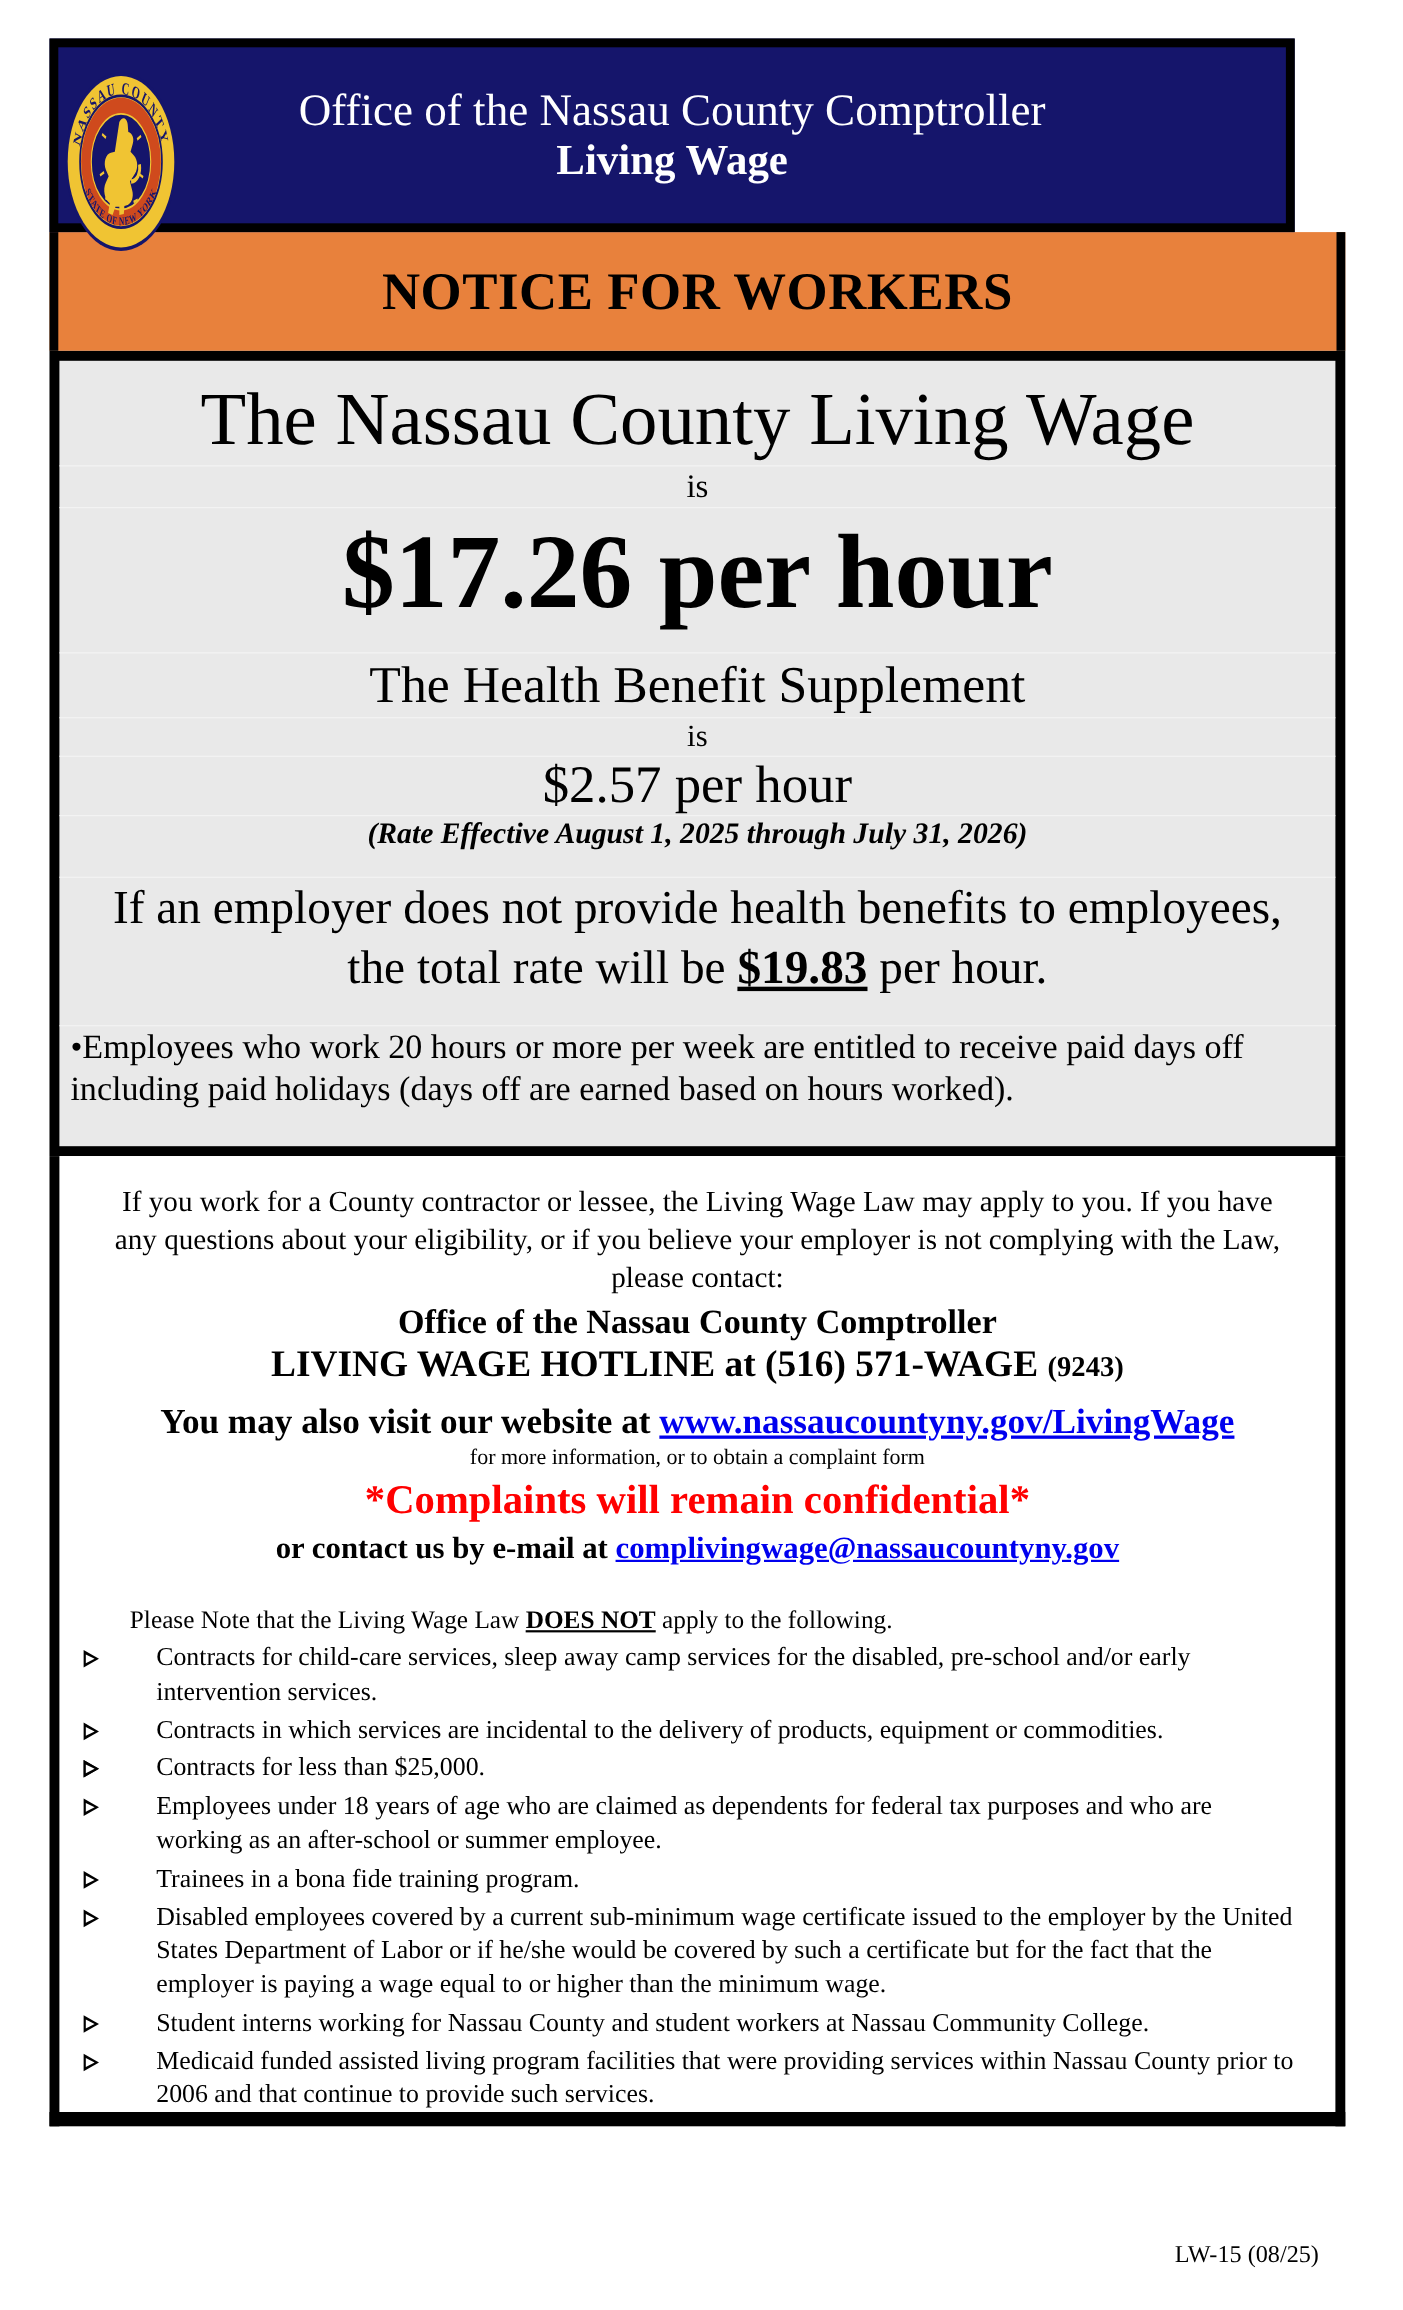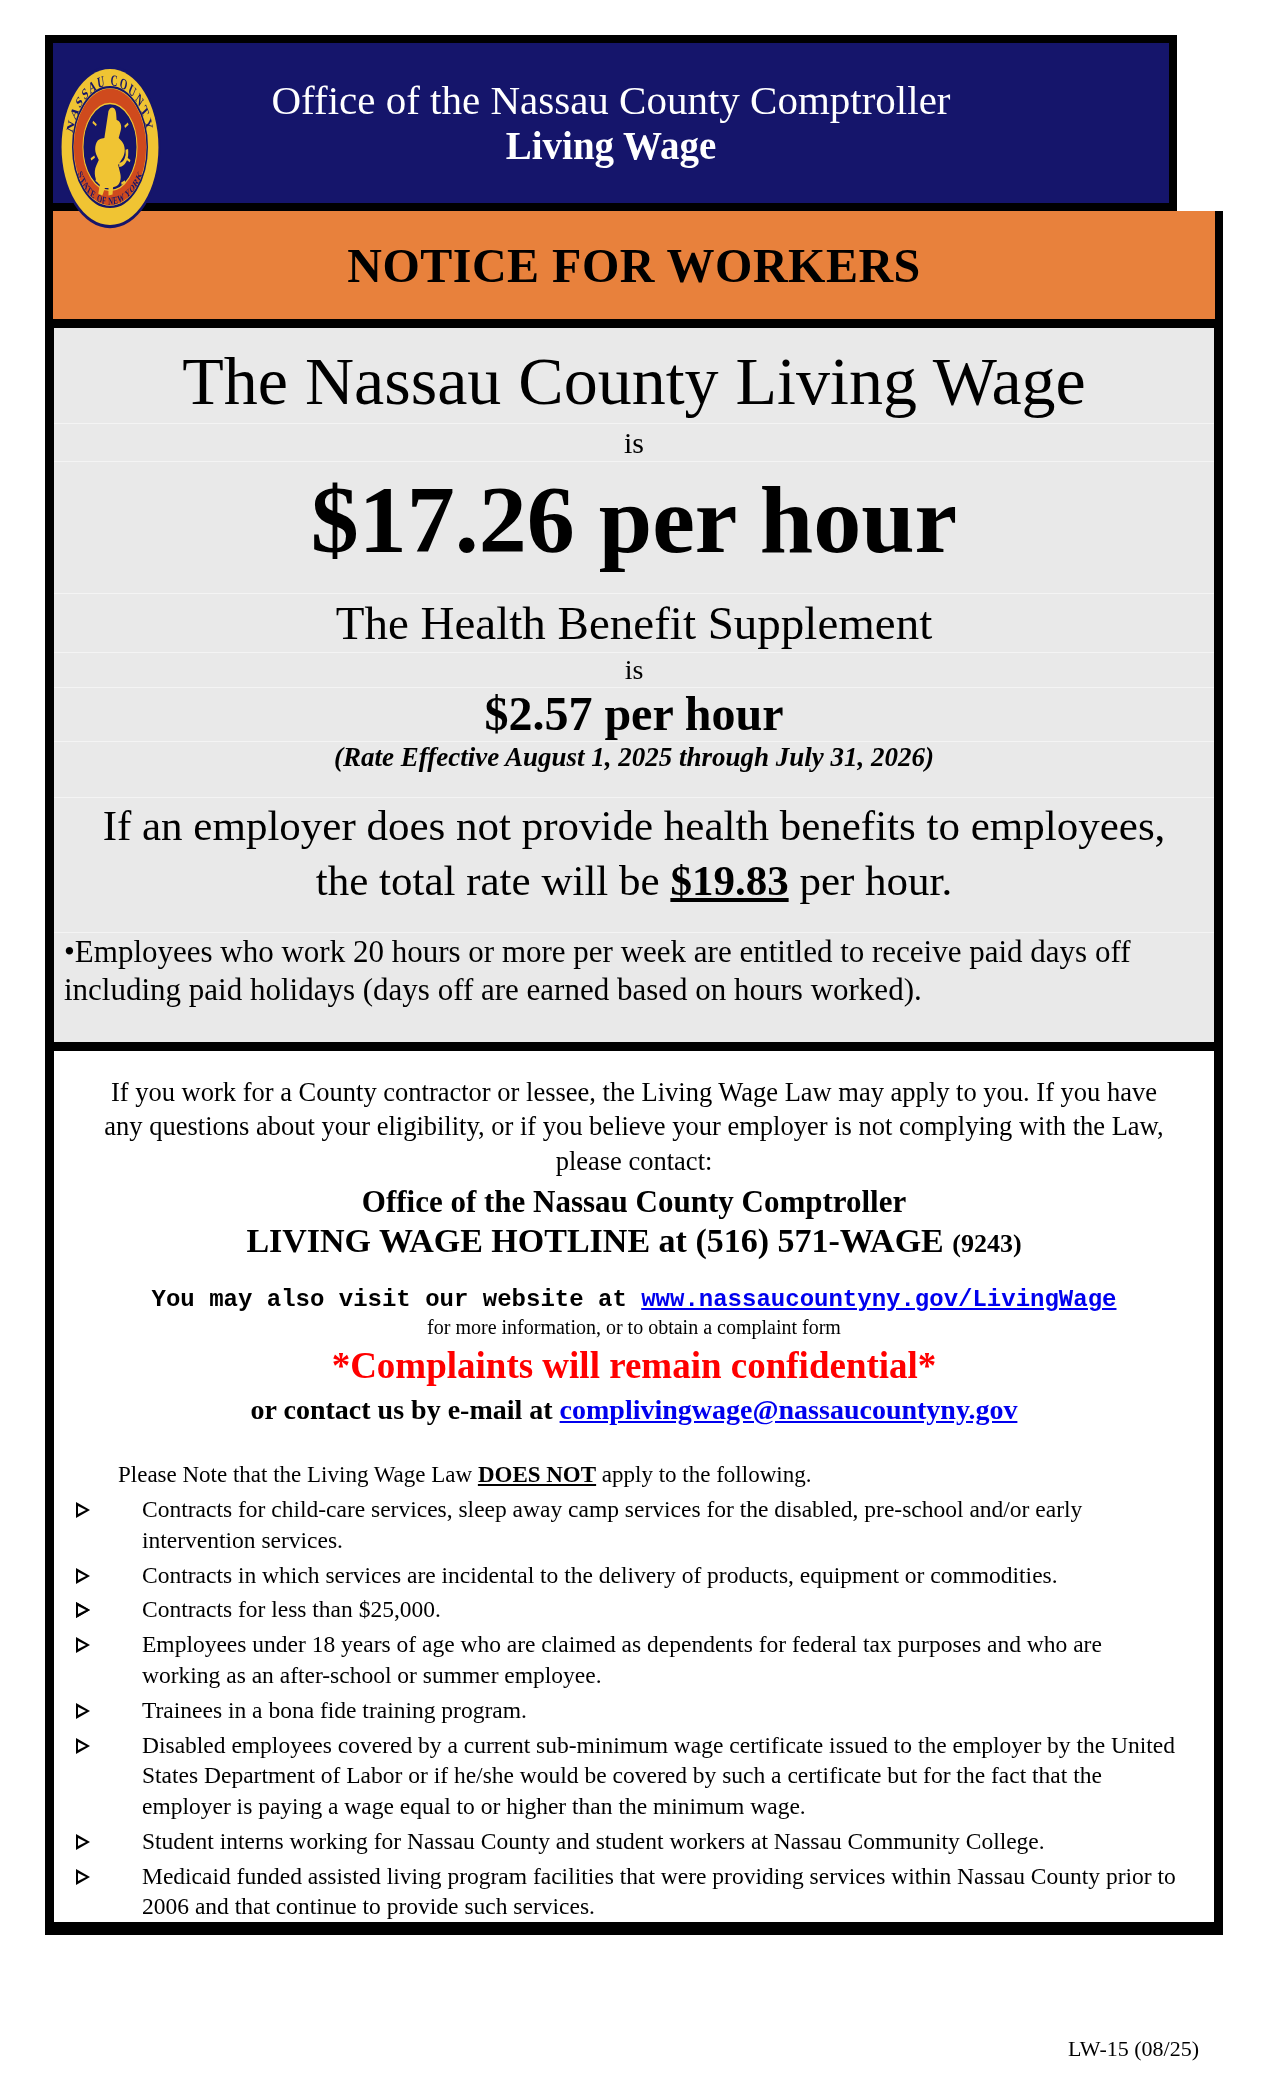--- a/index.html
+++ b/index.html
@@ -22,34 +22,34 @@
 
   
   .gray-panel{width:1160px;background:var(--gray,#e9e9e9);border:9px solid #000;
               text-align:center;padding:12px 0 32px;}
   .gray-panel > div + div{border-top:1px solid #f4f4f4;}
   .wp-heading{font-size:68px;line-height:1.22;}
   .wp-is{font-size:30px;line-height:1.25;}
   .wp-rate{font-size:96px;font-weight:bold;line-height:1.2;}
   .wp-supp{font-size:47px;line-height:1.25;margin-top:15px;}
   .wp-is2{font-size:28px;line-height:1.2;}
-  .wp-supp-rate{font-size:48px;font-weight:bold;line-height:1.1;}
+  .wp-supp-rate{font-size:48px;font-weight:normal;line-height:1.1;}
   .wp-effective{font-size:27px;font-weight:bold;font-style:italic;line-height:1.15;}
   .wp-nobenefits{font-size:43px;line-height:1.28;margin-top:24px;padding:0 24px;}
   .amount{font-weight:bold;text-decoration:underline;}
   .wp-paiddays{font-size:31px;text-align:left;padding:0 8px 0 10px;margin-top:24px;line-height:1.24;}
 
   
   .white-panel{width:1160px;background:#fff;border:9px solid #000;border-top:none;
                border-bottom-width:13px;text-align:center;padding:24px 0 0;}
   .intro{font-size:26.5px;line-height:1.3;margin:0 auto;width:1074px;text-align:center;}
   .office{font-size:31px;font-weight:bold;margin-top:6px;}
   .hotline{font-size:34px;font-weight:bold;margin-top:2px;}
   .hot-suffix{font-size:26px;}
-  .website{font-size:24px;font-weight:bold;margin-top:26px;font-family:Liberation Mono, monospace;}
+  .website{font-size:32px;font-weight:bold;margin-top:14px;}
   .link{color:var(--blue,#0000ee);text-decoration:underline;cursor:pointer;}
   .moreinfo{font-size:20px;font-weight:normal;margin-top:3px;}
   .confidential{font-size:37px;font-weight:bold;color:var(--red,#f00);margin-top:5px;}
   .email{font-size:28px;font-weight:bold;margin-top:7px;}
   .note{font-size:23px;text-align:left;padding-left:16px;margin-top:36px;margin-left:48px;}
   .doesnot{font-weight:bold;text-decoration:underline;}
   .exclusions{list-style:none;margin:6px 0 0;padding:0;text-align:left;}
   .exclusions li{position:relative;padding-left:88px;padding-right:30px;
                  font-size:23.5px;line-height:1.31;margin-top:4px;}
   .tri{position:absolute;left:22px;top:8px;width:0;height:0;

